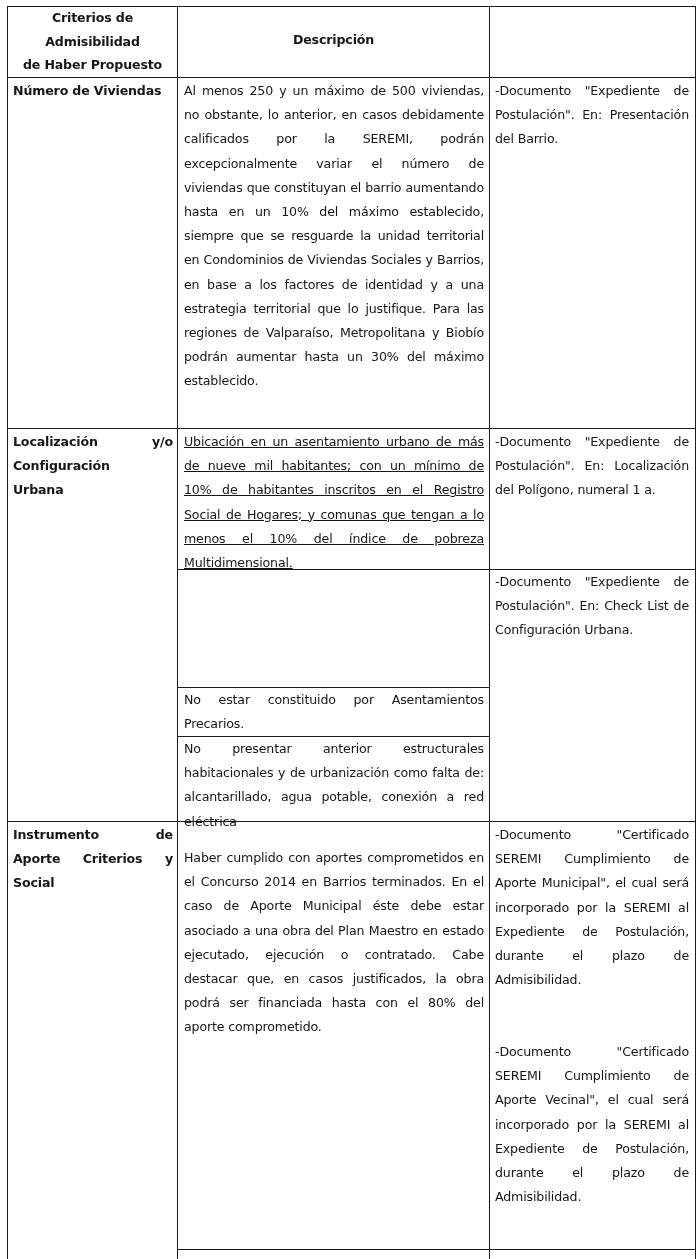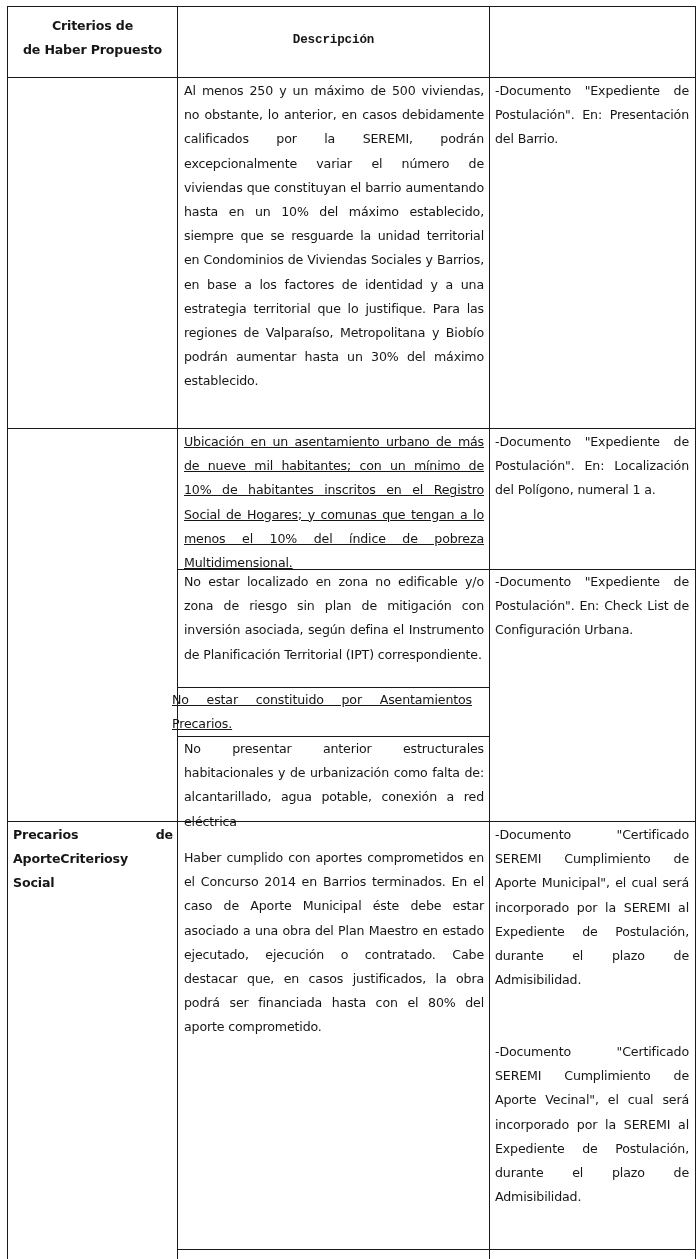--- a/index.html
+++ b/index.html
@@ -32,46 +32,55 @@
   <div class="hline" style="left:177px; width:313px; top:687px;"></div>
   <div class="hline" style="left:177px; width:313px; top:736px;"></div>
   <div class="hline" style="left:7px; width:689px; top:821px;"></div>
   <div class="hline" style="left:177px; width:519px; top:1249px;"></div>
 
   <div class="vline" style="left:7px; top:6px; height:1253px;"></div>
   <div class="vline" style="left:177px; top:6px; height:1253px;"></div>
   <div class="vline" style="left:489px; top:6px; height:1253px;"></div>
   <div class="vline" style="left:695px; top:6px; height:1253px;"></div>
 
-  <div class="cell bold center" style="left:8px; top:6px; width:169px; height:71px; padding-top:8px; line-height:23.5px;">
+  <div class="cell bold center" style="left:8px; top:6px; width:169px; height:71px; padding-top:0px; line-height:23.5px;">
     <div>Criterios de</div>
+    <div>Admisibilidad</div>
     <div>de Haber Propuesto</div>
   </div>
-  <div class="cell bold center" style="left:178px; top:28px; width:311px;font-family:Liberation Mono, monospace;">Descripción</div>
+  <div class="cell bold center" style="left:178px; top:28px; width:311px;">Descripción</div>
 
+  <div class="cell bold" style="left:13px; top:79px; width:162px; white-space:nowrap;">Número de Viviendas</div>
   <div class="cell just" style="left:184px; top:79px; width:300px;">Al menos 250 y un máximo de 500 viviendas, no obstante, lo anterior, en casos debidamente calificados por la SEREMI, podrán excepcionalmente variar el número de viviendas que constituyan el barrio aumentando hasta en un 10% del máximo establecido, siempre que se resguarde la unidad territorial en Condominios de Viviendas Sociales y Barrios, en base a los factores de identidad y a una estrategia territorial que lo justifique. Para las regiones de Valparaíso, Metropolitana y Biobío podrán aumentar hasta un 30% del máximo establecido.</div>
   <div class="cell just" style="left:495px; top:79px; width:194px;">-Documento "Expediente de Postulación". En: Presentación del Barrio.</div>
 
+  <div class="cell bold" style="left:13px; top:430px; width:160px;">
+    <div style="display:flex; justify-content:space-between;">
+      <span>Localización</span>
+        <span>y/o</span>
+    </div>
+    <div>Configuración</div>
+    <div>Urbana</div>
+  </div>
 
   <div class="cell just" style="left:184px; top:430px; width:300px;text-decoration:underline;">Ubicación en un asentamiento urbano de más de nueve mil habitantes; con un mínimo de 10% de habitantes inscritos en el Registro Social de Hogares; y comunas que tengan a lo menos el 10% del índice de pobreza Multidimensional.</div>
   <div class="cell just" style="left:495px; top:430px; width:194px;">-Documento "Expediente de Postulación". En: Localización del Polígono, numeral 1 a.</div>
 
-  <div class="cell just" style="left:184px; top:570px; width:300px;">No estar localizado en zona no edificable y/o zona de riesgo sin plan de mitigación con inversión asociada, según defina el Instrumento de Planificación Territorial (IPT) correspondiente.</div>
   <div class="cell just" style="left:495px; top:570px; width:194px;">-Documento "Expediente de Postulación". En: Check List de Configuración Urbana.</div>
 
-  <div class="cell just" style="left:172px; top:688px; width:300px;text-decoration:underline;">No estar constituido por Asentamientos Precarios.</div>
+  <div class="cell just" style="left:184px; top:688px; width:300px;">No estar constituido por Asentamientos Precarios.</div>
 
   <div class="cell just" style="left:184px; top:737px; width:300px;">No presentar anterior estructurales habitacionales y de urbanización como falta de: alcantarillado, agua potable, conexión a red eléctrica</div>
 
   <div class="cell bold" style="left:13px; top:823px; width:160px;">
     <div style="display:flex; justify-content:space-between;">
-      <span>Precarios</span>
+      <span>Instrumento</span>
         <span>de</span>
     </div>
-    <div style="display:flex; ">
+    <div style="display:flex; justify-content:space-between;">
       <span>Aporte</span>
         <span>Criterios</span>
         <span>y</span>
     </div>
     <div>Social</div>
   </div>
 
   <div class="cell just" style="left:184px; top:846px; width:300px;">Haber cumplido con aportes comprometidos en el Concurso 2014 en Barrios terminados. En el caso de Aporte Municipal éste debe estar asociado a una obra del Plan Maestro en estado ejecutado, ejecución o contratado. Cabe destacar que, en casos justificados, la obra podrá ser financiada hasta con el 80% del aporte comprometido.</div>
 
   <div class="cell just" style="left:495px; top:823px; width:194px;">-Documento "Certificado SEREMI Cumplimiento de Aporte Municipal", el cual será incorporado por la SEREMI al Expediente de Postulación, durante el plazo de Admisibilidad.</div>

